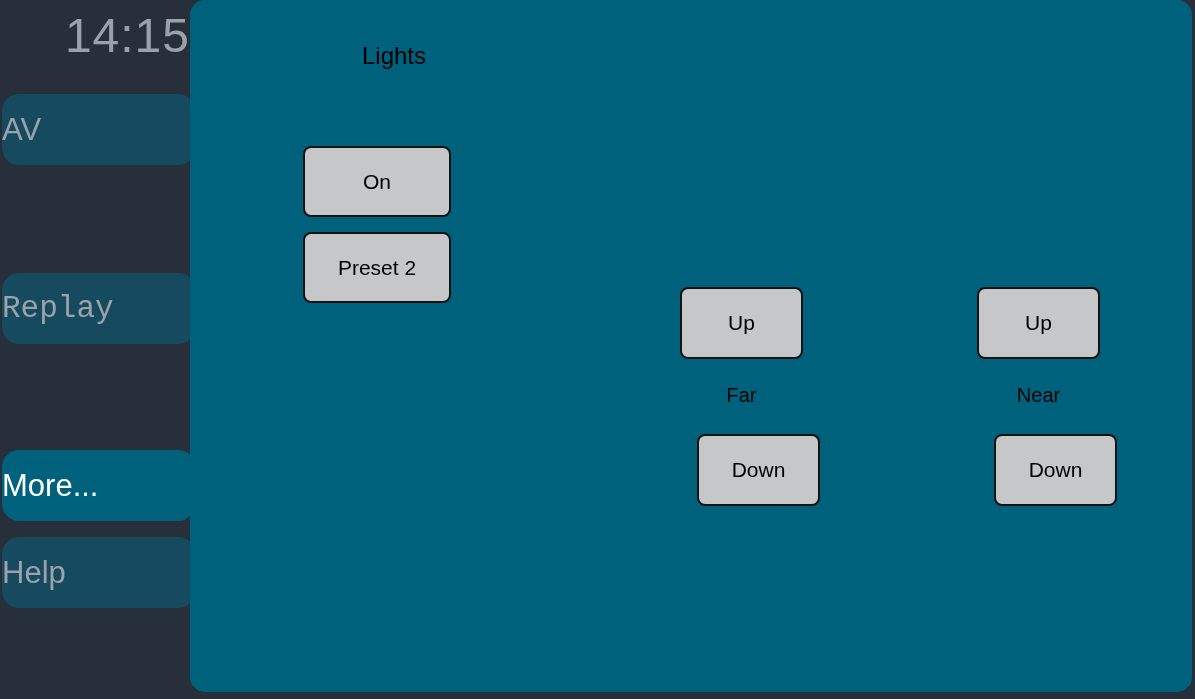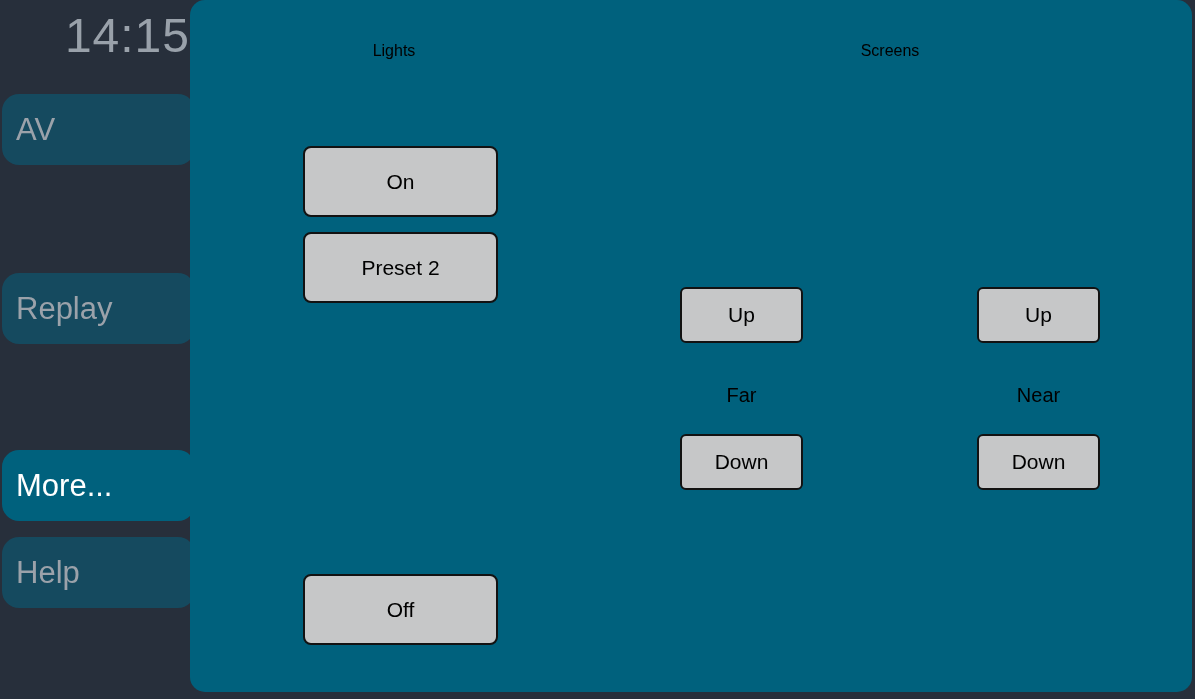--- a/index.html
+++ b/index.html
@@ -28,71 +28,70 @@
     font-size:48px;letter-spacing:1px;
     color:var(--clock-text);
     z-index:1;
   }
   .tab{
     position:absolute;left:2px;width:193px;height:71px;
     border-radius:17px;
     background:var(--tab-inactive);
     color:var(--tab-text);
     display:flex;align-items:center;
-    padding-left:14px;
     font-size:31px;
     cursor:pointer;
     z-index:1;
     border:none;text-align:left;
   }
   .tab.active{
     background:var(--tab-active);
     color:var(--tab-text-active);
   }
   .tab-av{top:94px;}
-  .tab-replay{top:273px;}
+  .tab-replay{top:273px;font-family:Liberation Mono, monospace;}
   .tab-more{top:450px;}
   .tab-help{top:537px;}
   
   .panel{
     position:absolute;left:190px;top:0;width:1002px;height:692px;
     background:var(--panel);
     border-radius:15px;
     z-index:2;
   }
   .section-title{
     position:absolute;top:42px;
-    font-size:16px;color:var(--dark-text);
+    font-size:24px;color:var(--dark-text);
     text-align:center;
   }
   .lights-title{left:0;width:408px;}
   .screens-title{left:400px;width:600px;}
   .ctl-btn{
     position:absolute;
     background:var(--button-bg);
     border:2px solid var(--button-border);
     border-radius:8px;
     color:var(--dark-text);
     font-size:21px;
     font-family:"Liberation Sans", "DejaVu Sans", sans-serif;
     display:flex;align-items:center;justify-content:center;
     cursor:pointer;
   }
-  .lights-btn{left:113px;width:195px;height:71px;}
+  .lights-btn{left:113px;width:148px;height:71px;}
   .btn-on{top:146px;}
   .btn-p2{top:232px;}
   .btn-p3{top:317px;}
   .btn-p4{top:403px;}
   .btn-p5{top:488px;}
   .btn-off{top:574px;}
-  .screen-btn{width:123px;height:56px;border-radius:6px;}
+  .screen-btn{width:123px;height:72px;}
   .far-col{left:490px;}
   .near-col{left:787px;}
   .screen-up{top:287px;}
-  .screen-down{top:434px;}
+  .screen-down{top:434px;margin-left:17px;}
   .screen-label{
     position:absolute;top:384px;width:123px;
     text-align:center;
     font-size:20px;color:var(--dark-text);
   }
 </style>
 </head>
 <body>
 
 <div class="clock">14:15</div>
@@ -109,23 +108,21 @@
 <button class="tab tab-help">
   <span>Help</span>
 </button>
 
 <div class="panel">
 
   <div class="section-title lights-title">Lights</div>
 
   <button class="ctl-btn lights-btn btn-on">On</button>
   <button class="ctl-btn lights-btn btn-p2">Preset 2</button>
-  <button class="ctl-btn lights-btn btn-off">Off</button>
 
-  <div class="section-title screens-title">Screens</div>
 
   <button class="ctl-btn screen-btn far-col screen-up">Up</button>
   <div class="screen-label far-col">Far</div>
   <button class="ctl-btn screen-btn far-col screen-down">Down</button>
 
   <button class="ctl-btn screen-btn near-col screen-up">Up</button>
   <div class="screen-label near-col">Near</div>
   <button class="ctl-btn screen-btn near-col screen-down">Down</button>
 
 </div>

